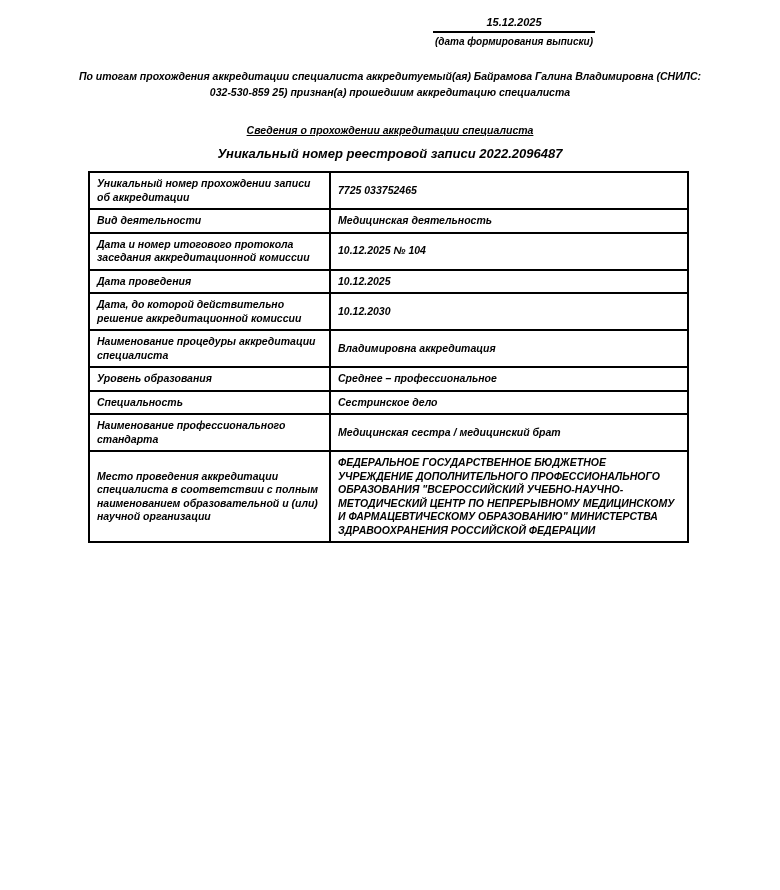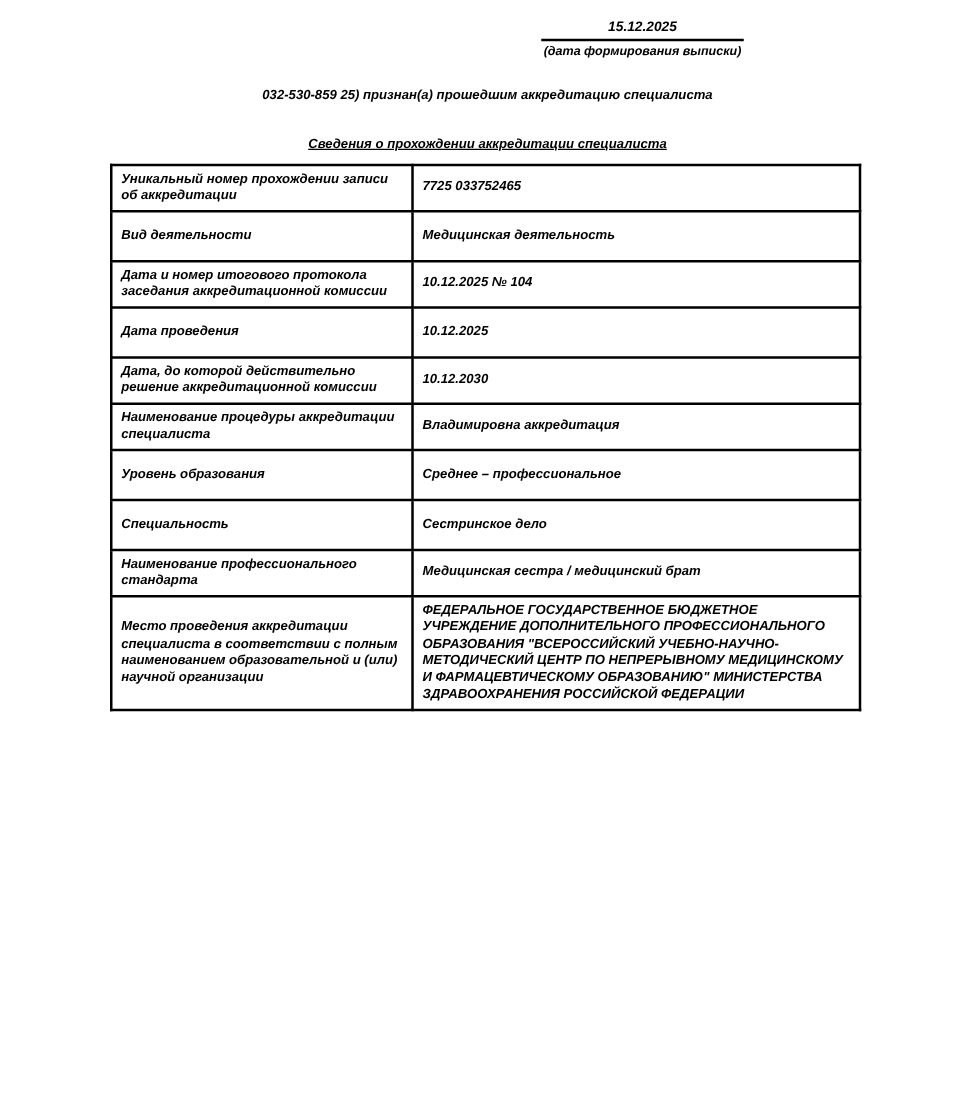--- a/index.html
+++ b/index.html
@@ -74,40 +74,42 @@
     border: 2px solid #000000;
     font-size: 10.5px;
     line-height: 13.5px;
     vertical-align: middle;
     padding: 4px 8px 4px 7px;
     word-wrap: break-word;
   }
   td.cell-label { width: 241px; }
   td.cell-value { }
   tr.row-tall td { height: 34px; }
-  tr.row-short td { height: 40px; }
+  tr.row-short td { height: 23px; }
   tr.row-big td { height: 83px; margin-left: 24px; }
 </style>
 </head>
 <body>
 
 <div class="page">
 
 
   <div class="date-block">
     <div class="date-value">15.12.2025</div>
     <div class="date-caption">(дата формирования выписки)</div>
   </div>
 
   <div class="intro">
+    <div>По итогам прохождения аккредитации специалиста аккредитуемый(ая) Байрамова Галина Владимировна (СНИЛС:</div>
     <div>032-530-859 25) признан(а) прошедшим аккредитацию специалиста</div>
   </div>
 
   <div class="section-heading">Сведения о прохождении аккредитации специалиста</div>
 
+  <div class="registry-heading">Уникальный номер реестровой записи 2022.2096487</div>
 
   <table class="acc-table">
     <tbody>
       <tr class="row-tall">
         <td class="cell-label">Уникальный номер прохождении записи об аккредитации</td>
         <td class="cell-value">7725 033752465</td>
       </tr>
       <tr class="row-short">
         <td class="cell-label">Вид деятельности</td>
         <td class="cell-value">Медицинская деятельность</td>

